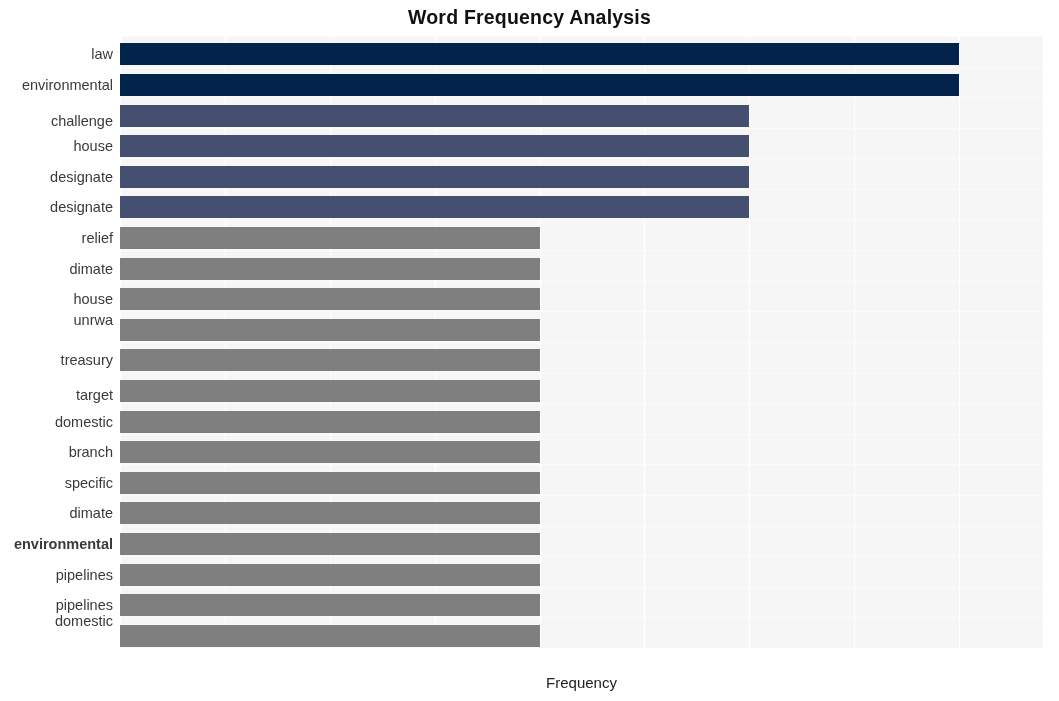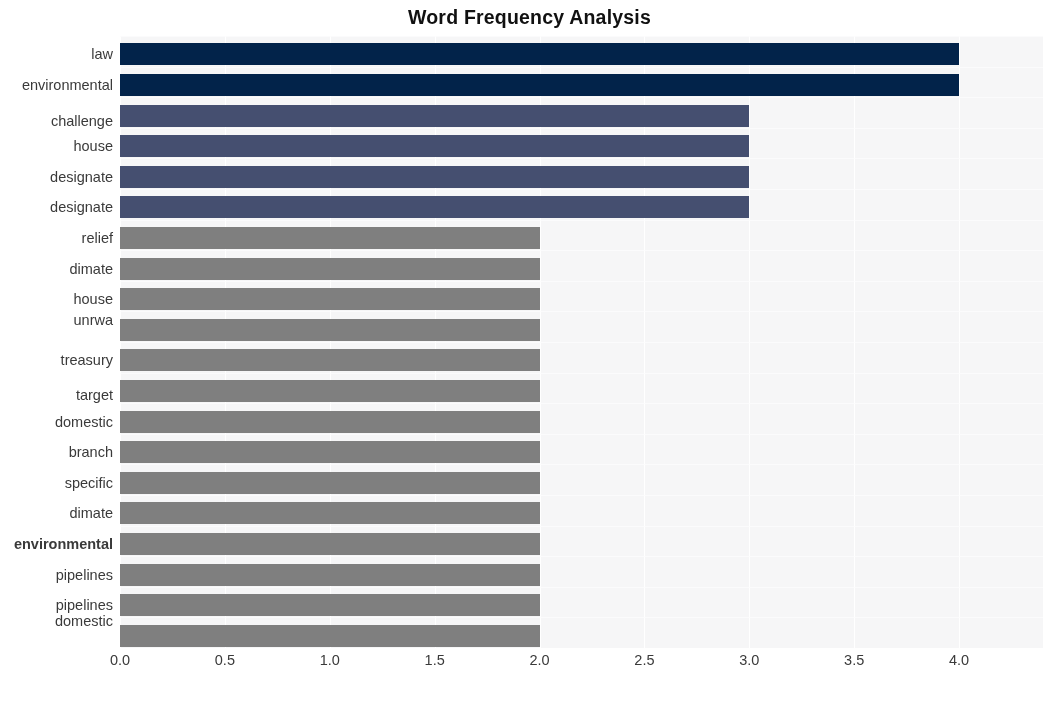--- a/index.html
+++ b/index.html
@@ -180,26 +180,16 @@
       <div class="bar" title="executive: 2" style="top: 375px; width: 419.545px; background: rgb(127, 127, 127);"></div>
       <div class="bar" title="branch: 2" style="top: 405px; width: 419.545px; background: rgb(127, 127, 127);"></div>
       <div class="bar" title="specific: 2" style="top: 436px; width: 419.545px; background: rgb(127, 127, 127);"></div>
       <div class="bar" title="dimate: 2" style="top: 466px; width: 419.545px; background: rgb(127, 127, 127);"></div>
       <div class="bar" title="environmental: 2" style="top: 497px; width: 419.545px; background: rgb(127, 127, 127);"></div>
       <div class="bar" title="pipelines: 2" style="top: 528px; width: 419.545px; background: rgb(127, 127, 127);"></div>
       <div class="bar" title="pipeline: 2" style="top: 558px; width: 419.545px; background: rgb(127, 127, 127);"></div>
       <div class="bar" title="domestic: 2" style="top: 589px; width: 419.545px; background: rgb(127, 127, 127);"></div>
     </div>
 
-  <div id="x-axis">
-      <div class="xtick-label" style="left: 0px;">0.0</div>
-      <div class="xtick-label" style="left: 104.886px;">0.5</div>
-      <div class="xtick-label" style="left: 209.773px;">1.0</div>
-      <div class="xtick-label" style="left: 314.659px;">1.5</div>
-      <div class="xtick-label" style="left: 419.545px;">2.0</div>
-      <div class="xtick-label" style="left: 524.432px;">2.5</div>
-      <div class="xtick-label" style="left: 629.318px;">3.0</div>
-      <div class="xtick-label" style="left: 734.205px;">3.5</div>
-      <div class="xtick-label" style="left: 839.091px;">4.0</div>
-    </div>
 
+  <div id="x-axis-title">Frequency</div>
 
 </div>
 
 </body></html>

